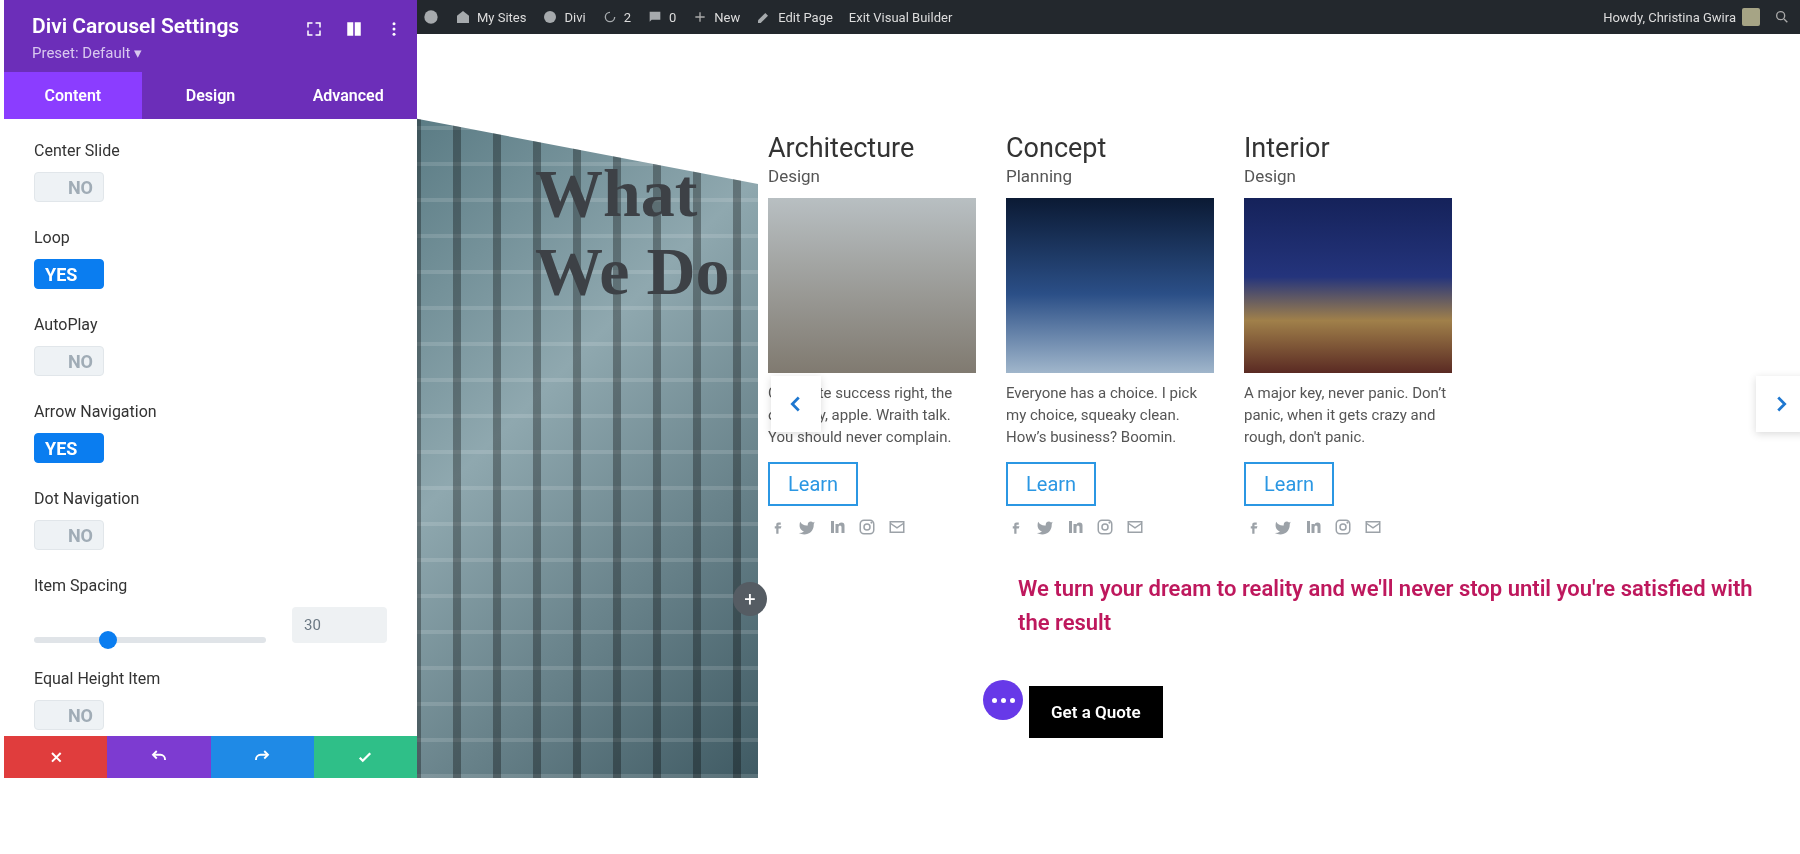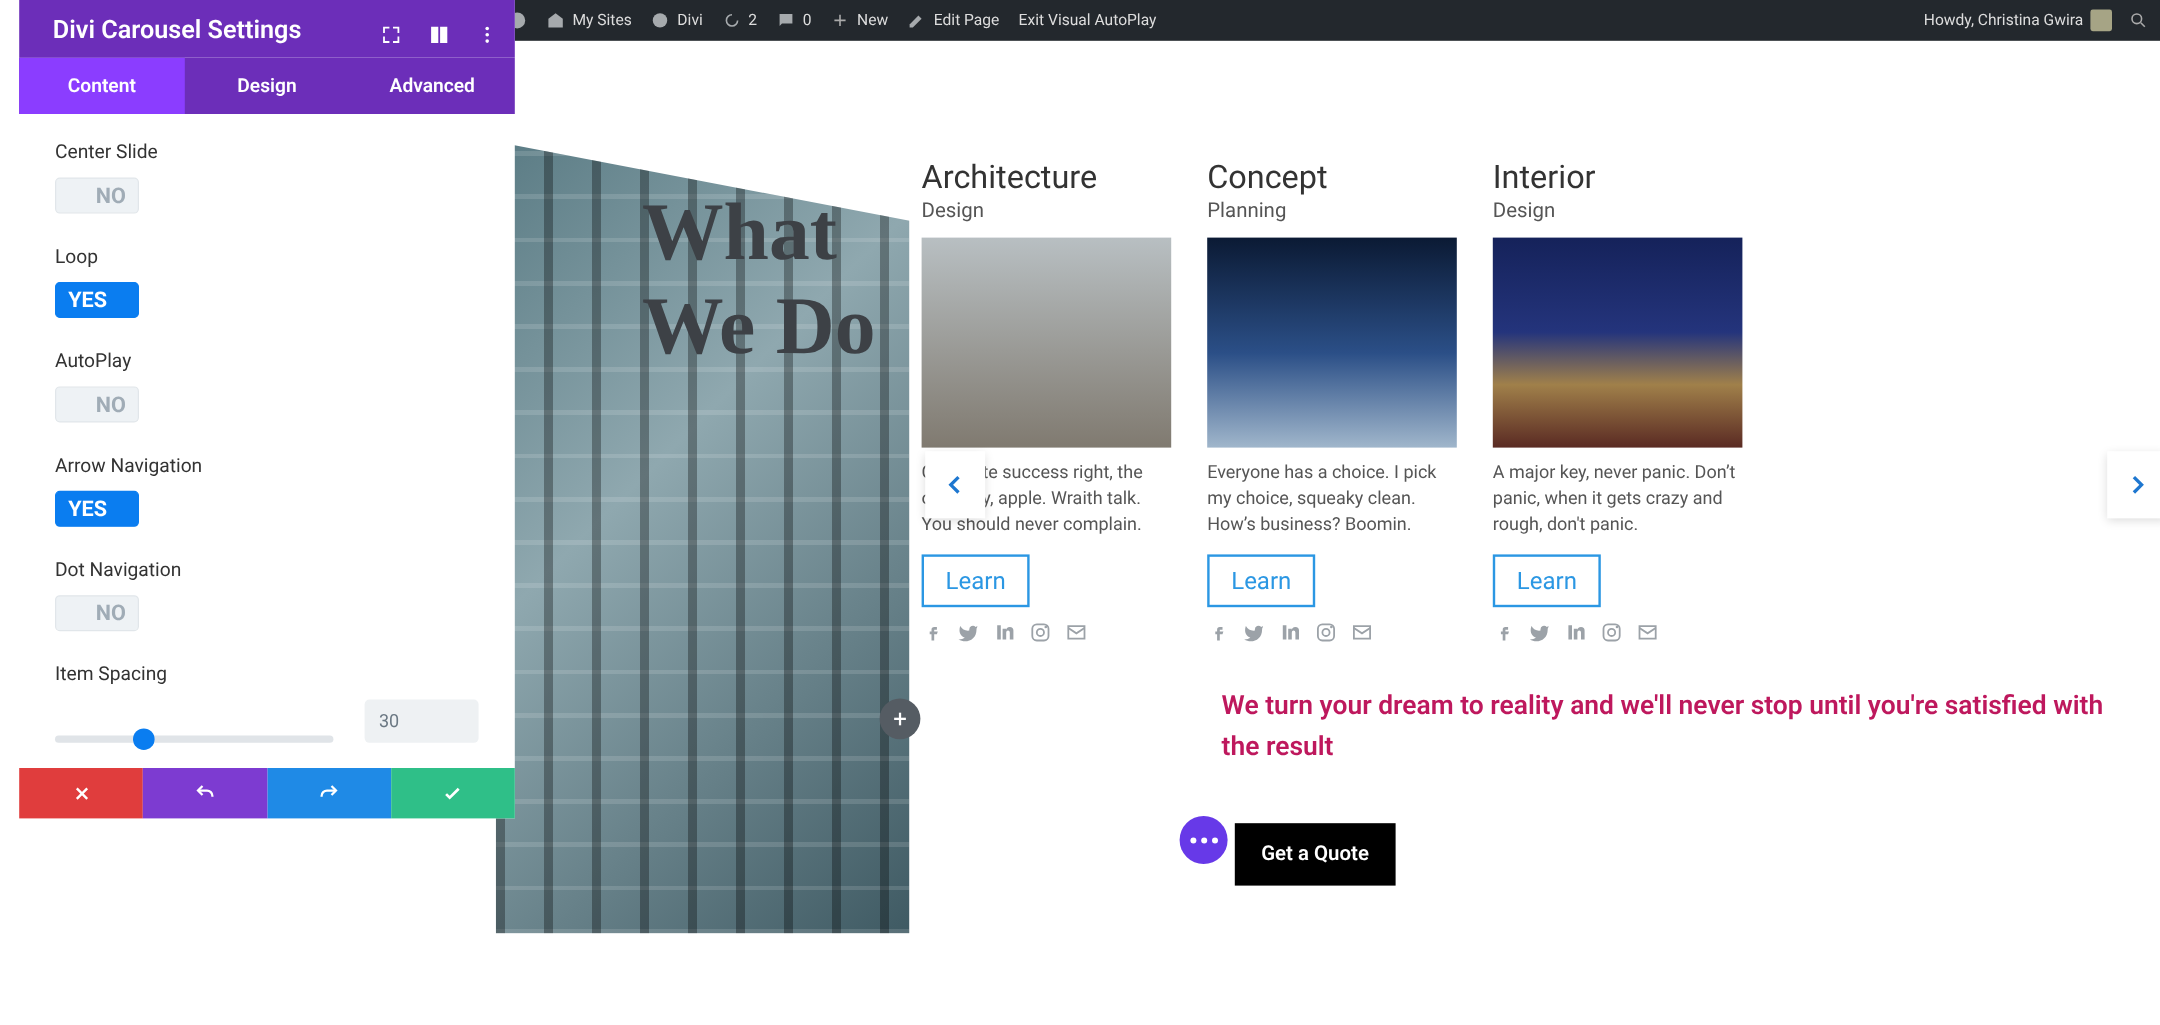--- a/index.html
+++ b/index.html
@@ -1,19 +1,19 @@
 <!DOCTYPE html>
 <html><head>
 <meta charset="utf-8">
 <style>
 * { box-sizing: border-box; margin: 0; padding: 0; }
 body { font-family: -apple-system, BlinkMacSystemFont, "Segoe UI", Roboto, sans-serif; width: 1800px; height: 854px; overflow: hidden; background: #fff; position: relative; }
 
 
-.settings-panel { position: absolute; left: 16px; top: 0; width: 413px; height: 682px; background: #fff; display: flex; flex-direction: column; z-index: 10; }
+.settings-panel { position: absolute; left: 4px; top: 0; width: 413px; height: 778px; background: #fff; display: flex; flex-direction: column; z-index: 10; }
 .settings-header { background: #6c2eb9; color: #fff; padding: 14px 20px 10px 28px; position: relative; }
 .settings-title { font-size: 21px; font-weight: 600; }
 .settings-preset { font-size: 15px; margin-top: 6px; color: #d9c8ef; }
 .header-icons { position: absolute; right: 14px; top: 20px; display: flex; gap: 22px; }
 .header-icons svg { width: 18px; height: 18px; fill: #fff; }
 .tabs { display: flex; background: #6c2eb9; }
 .tab { flex: 1; text-align: center; padding: 14px 0; color: #fff; font-size: 16px; font-weight: 600; cursor: pointer; }
 .tab.active { background: #8b3dff; }
 .settings-body { flex: 1; padding: 22px 30px; overflow: auto; }
 .setting-group { margin-bottom: 26px; }
@@ -69,20 +69,21 @@
 .fab { position: absolute; left: 570px; bottom: 134px; width: 40px; height: 40px; border-radius: 50%; background: #6739e8; display: flex; align-items: center; justify-content: center; gap: 4px; cursor: pointer; }
 .fab span { width: 5px; height: 5px; background: #fff; border-radius: 50%; }
 .quote-btn { position: absolute; left: 616px; bottom: 116px; background: #000; color: #fff; font-size: 17px; font-weight: 600; padding: 16px 22px; cursor: pointer; }
 </style>
 </head>
 <body>
 
 <div class="settings-panel">
   <div class="settings-header">
     <div class="settings-title">Divi Carousel Settings</div>
+    <div class="settings-preset">Preset: Default ▾</div>
     <div class="header-icons">
       <span><svg viewBox="0 0 24 24">
             <path d="M3 3h7v2H5v5H3V3zm18 0v7h-2V5h-5V3h7zM3 21v-7h2v5h5v2H3zm18 0h-7v-2h5v-5h2v7z"></path>
           </svg></span>
       <span><svg viewBox="0 0 24 24">
             <path d="M3 3h8v18H3V3zm10 0h8v18h-8V3z"></path>
           </svg></span>
       <span><svg viewBox="0 0 24 24">
             <circle cx="12" cy="5" r="2"></circle>
             <circle cx="12" cy="12" r="2"></circle>
@@ -193,21 +194,21 @@
         </svg>
         <span>New</span>
       </div>
     <div class="adminbar-item">
         <svg viewBox="0 0 24 24">
           <path d="M3 17l11-11 4 4L7 21H3v-4z"></path>
         </svg>
         <span>Edit Page</span>
       </div>
     <div class="adminbar-item">
-        <span>Exit Visual AutoPlay</span>
+        <span>Exit Visual Builder</span>
       </div>
   </div>
   <div class="adminbar-right">
     <div class="adminbar-item">
         <span>Howdy, Christina Gwira</span>
         <span class="avatar"></span>
       </div>
     <div class="adminbar-item">
         <svg viewBox="0 0 24 24">
           <circle cx="10" cy="10" r="6" fill="none" stroke="#aaa" stroke-width="2"></circle>

